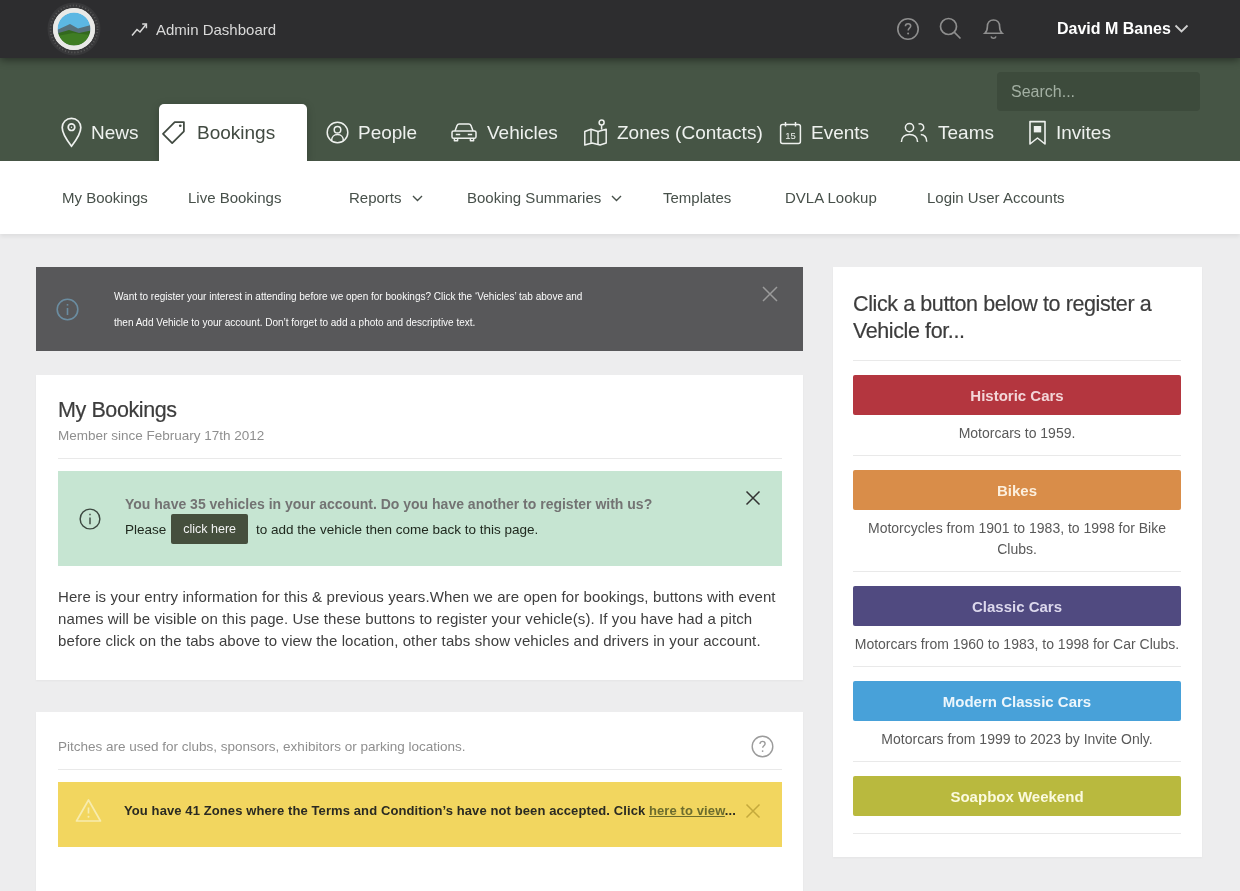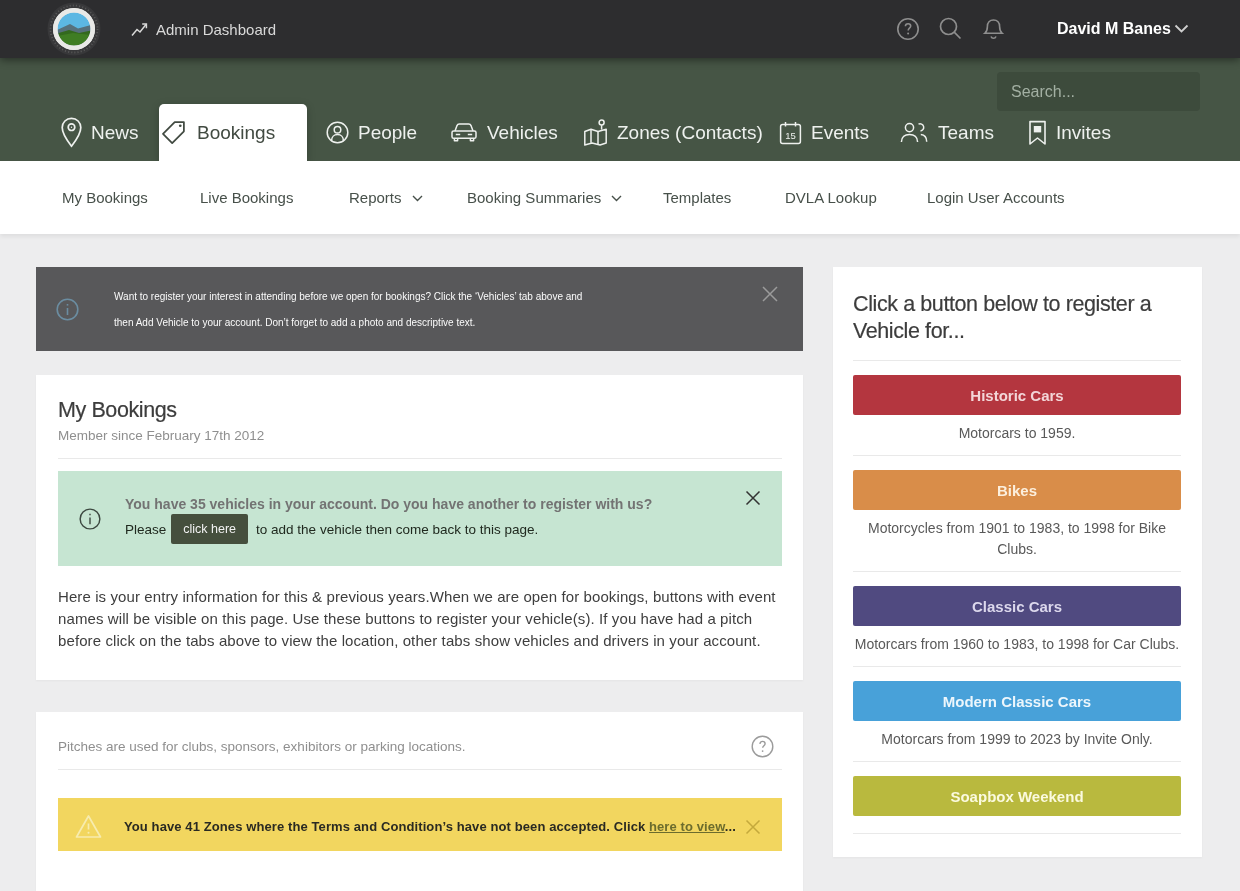--- a/index.html
+++ b/index.html
@@ -49,21 +49,21 @@
 .agreen .b1 { position:absolute; left:67px; top:25px; font-size:14px; font-weight:700; color:#737373; }
 .agreen .row2 { position:absolute; left:67px; top:43px; font-size:13.5px; color:#20291f; display:flex; align-items:center; }
 .clickbtn { background:#454f3d; color:#f2f2f2; font-size:12.5px; padding:8px 12px; border-radius:2px; margin:0 8px 0 5px; }
 .agreen .ax { position:absolute; right:21px; top:19px; }
 .para { margin-top:20px; font-size:15px; color:#3e3e3e; line-height:22px; letter-spacing:.1px; }
 
 
 .card2 { margin-top:32px; height:260px; padding:22px 21px 0 22px; position:relative; }
 .qmark { position:absolute; right:29px; top:23px; }
 .card2 hr { margin-top:15px; }
-.ayellow { margin-top:28px; background:#f2d65f; height:53px; position:relative;padding-left:8px; }
+.ayellow { margin-top:12px; background:#f2d65f; height:65px; position:relative;padding-left:8px; }
 .ayellow .tri { position:absolute; left:17px; top:16px; }
 .ayellow .t { position:absolute; left:66px; top:21px; font-size:13px; font-weight:700; color:#2a2a22; white-space:nowrap; letter-spacing:.1px; }
 .ayellow .t a { color:#6c6c2d; }
 .ayellow .ax { position:absolute; right:21px; top:21px; }
 
 
 .card3 { height:590px; padding:24px 21px 0 20px; }
 .card3 h2 { line-height:27px; }
 .card3 hr { margin-top:11px; margin-bottom:14px; }
 .vbtn { height:40px; border-radius:2px; display:flex; align-items:center; justify-content:center; font-size:15px; font-weight:700; }
@@ -178,21 +178,21 @@
     <svg width="19" height="26" viewBox="0 0 19 26" fill="none" stroke="#eef1ee" stroke-width="1.6" stroke-linejoin="round">
         <path d="M2 1.6 h15 v22.4 l-7.5 -6 l-7.5 6 Z"></path>
         <rect x="5.8" y="6" width="7.4" height="6.4" fill="#eef1ee" stroke="none"></rect>
       </svg>
     Invites
   </div>
 </div>
 
 <div class="subnav">
   <span style="left:62px">My Bookings</span>
-  <span style="left:200px">Live Bookings</span>
+  <span style="left:188px">Live Bookings</span>
   <span style="left:349px">Reports&nbsp;<svg class="chev" width="11" height="7" viewBox="0 0 11 7" fill="none" stroke="#47504a" stroke-width="1.4">
         <path d="M1 1 L5.5 5.5 L10 1"></path>
       </svg></span>
   <span style="left:467px">Booking Summaries&nbsp;<svg class="chev" width="11" height="7" viewBox="0 0 11 7" fill="none" stroke="#47504a" stroke-width="1.4">
         <path d="M1 1 L5.5 5.5 L10 1"></path>
       </svg></span>
   <span style="left:663px">Templates</span>
   <span style="left:785px">DVLA Lookup</span>
   <span style="left:927px">Login User Accounts</span>
 </div>

